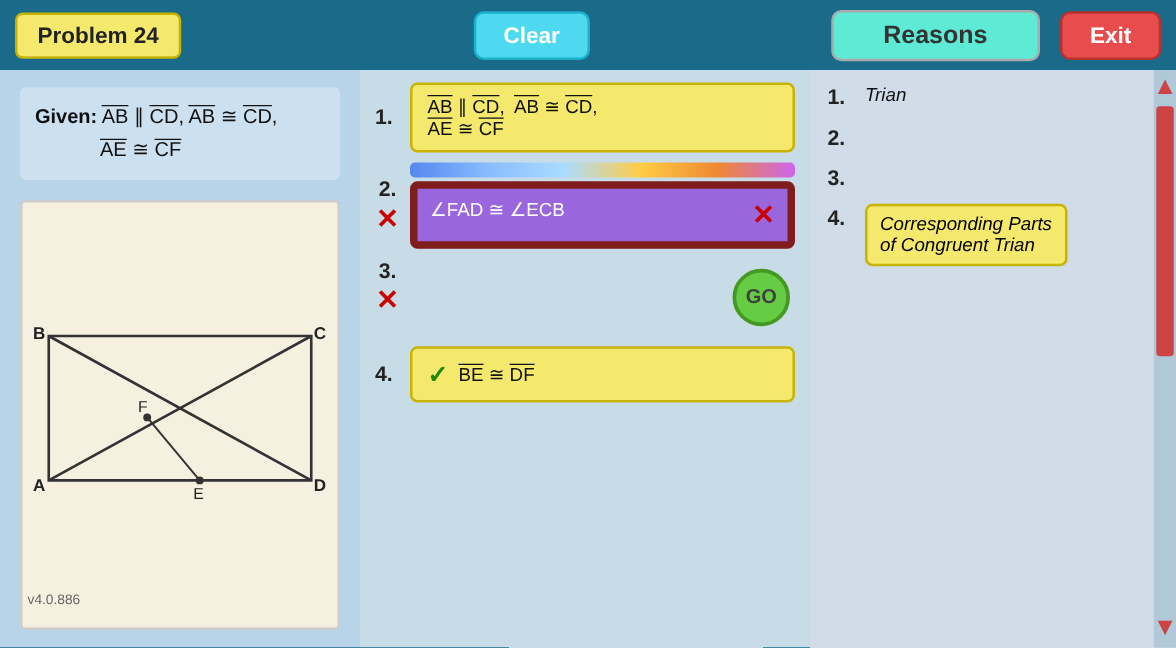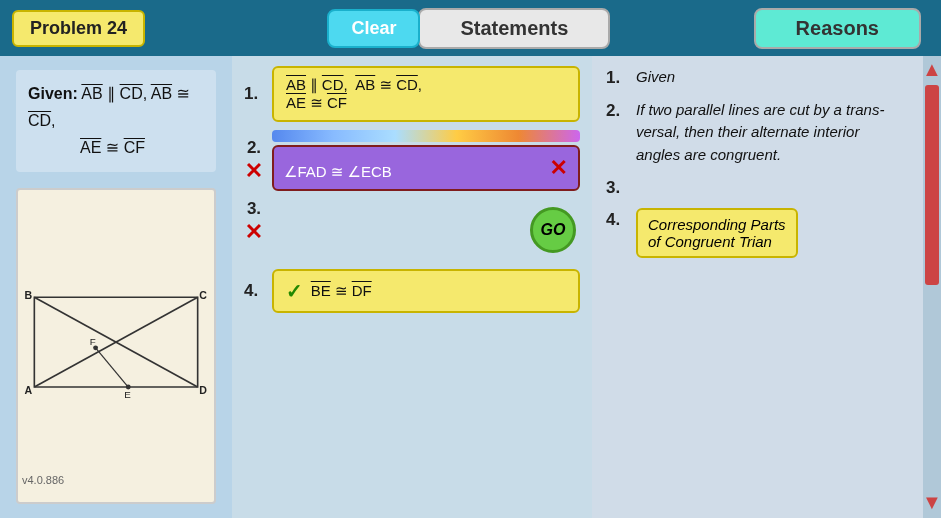--- a/index.html
+++ b/index.html
@@ -85,21 +85,21 @@
     }
 
     
     .main {
       display: flex;
       height: calc(518px - 56px);
     }
 
     
     .left-panel {
-      width: 232px;
+      width: 288px;
       background: #b8d4e8;
       padding: 14px 16px;
       display: flex;
       flex-direction: column;
       gap: 16px;
       flex-shrink: 0;
     }
 
     .given-section {
       background: #cde0ef;
@@ -265,45 +265,44 @@
       background: #66cc44;
       border: 3px solid #449922;
       border-radius: 50%;
       width: 46px;
       height: 46px;
       display: flex;
       align-items: center;
       justify-content: center;
       font-size: 16px;
       font-weight: bold;
-      color: #000000;
+      color: #404040;
       cursor: pointer;
       flex-shrink: 0;
-      font-style: italic;
     }
 
     .header-right {
       display: flex;
       align-items: center;
       gap: 8px;
     }
   </style>
 </head>
 <body>
 
 <div class="header">
   <div class="problem-badge">Problem 24</div>
 
   <div class="header-center">
     <button class="clear-btn">Clear</button>
-    <div class="statements-label">Statements</div>
   </div>
 
   <div class="header-right">
     <div class="reasons-label">Reasons</div>
+    <button class="exit-btn">Exit</button>
   </div>
 </div>
 
 <div class="main">
 
   <div class="left-panel">
     <div class="given-section">
       <span class="label">Given:</span>
       <span> <span style="text-decoration:overline">AB</span> ∥ <span style="text-decoration:overline">CD</span>, <span style="text-decoration:overline">AB</span> ≅ <span style="text-decoration:overline">CD</span>,</span><br>
       <span style="margin-left:52px"><span style="text-decoration:overline">AE</span> ≅ <span style="text-decoration:overline">CF</span></span>
@@ -352,21 +351,21 @@
 
     <div class="statement-row">
       <span class="step-num" style="display:flex;flex-direction:column;align-items:center">
         2.
         <span class="x-mark">✕</span>
       </span>
       <div style="flex:1;display:flex;flex-direction:column;gap:3px">
 
         <div style="background:linear-gradient(90deg,#5588ee,#88bbff,#aaddff,#ffcc44,#ee8833,#cc66ee);border-radius:4px;height:12px;"></div>
 
-        <div style="background:#9966dd;border:2px solid #7f1d1d;border-radius:6px;padding:8px 10px;font-size:15px;color:#fff;display:flex;align-items:flex-end;justify-content:space-between;">
+        <div style="background:#9966dd;border:6px solid #7f1d1d;border-radius:6px;padding:8px 10px;font-size:15px;color:#fff;display:flex;align-items:flex-start;justify-content:space-between;">
           <span>∠FAD ≅ ∠ECB</span>
           <span style="color:#cc0000;font-size:22px;font-weight:bold;">✕</span>
         </div>
       </div>
     </div>
 
     <div class="statement-row">
       <span class="step-num" style="display:flex;flex-direction:column;align-items:center">
         3.
         <span class="x-mark">✕</span>
@@ -386,26 +385,25 @@
         <span><span style="text-decoration:overline">BE</span> ≅ <span style="text-decoration:overline">DF</span></span>
       </div>
     </div>
 
   </div>
 
   <div class="reasons-panel">
 
     <div class="reason-row">
       <span class="reason-step">1.</span>
-      <span class="reason-text">Given</span>
+      <span class="reason-text">Trian</span>
     </div>
 
     <div class="reason-row">
       <span class="reason-step">2.</span>
-      <span class="reason-text">If two parallel lines are cut by a trans-<br>versal, then their alternate interior<br>angles are congruent.</span>
     </div>
 
     <div class="reason-row">
       <span class="reason-step">3.</span>
     </div>
 
     <div class="reason-row">
       <span class="reason-step">4.</span>
       <div class="reason-box">
         <span>Corresponding Parts<br>of Congruent Trian</span>

